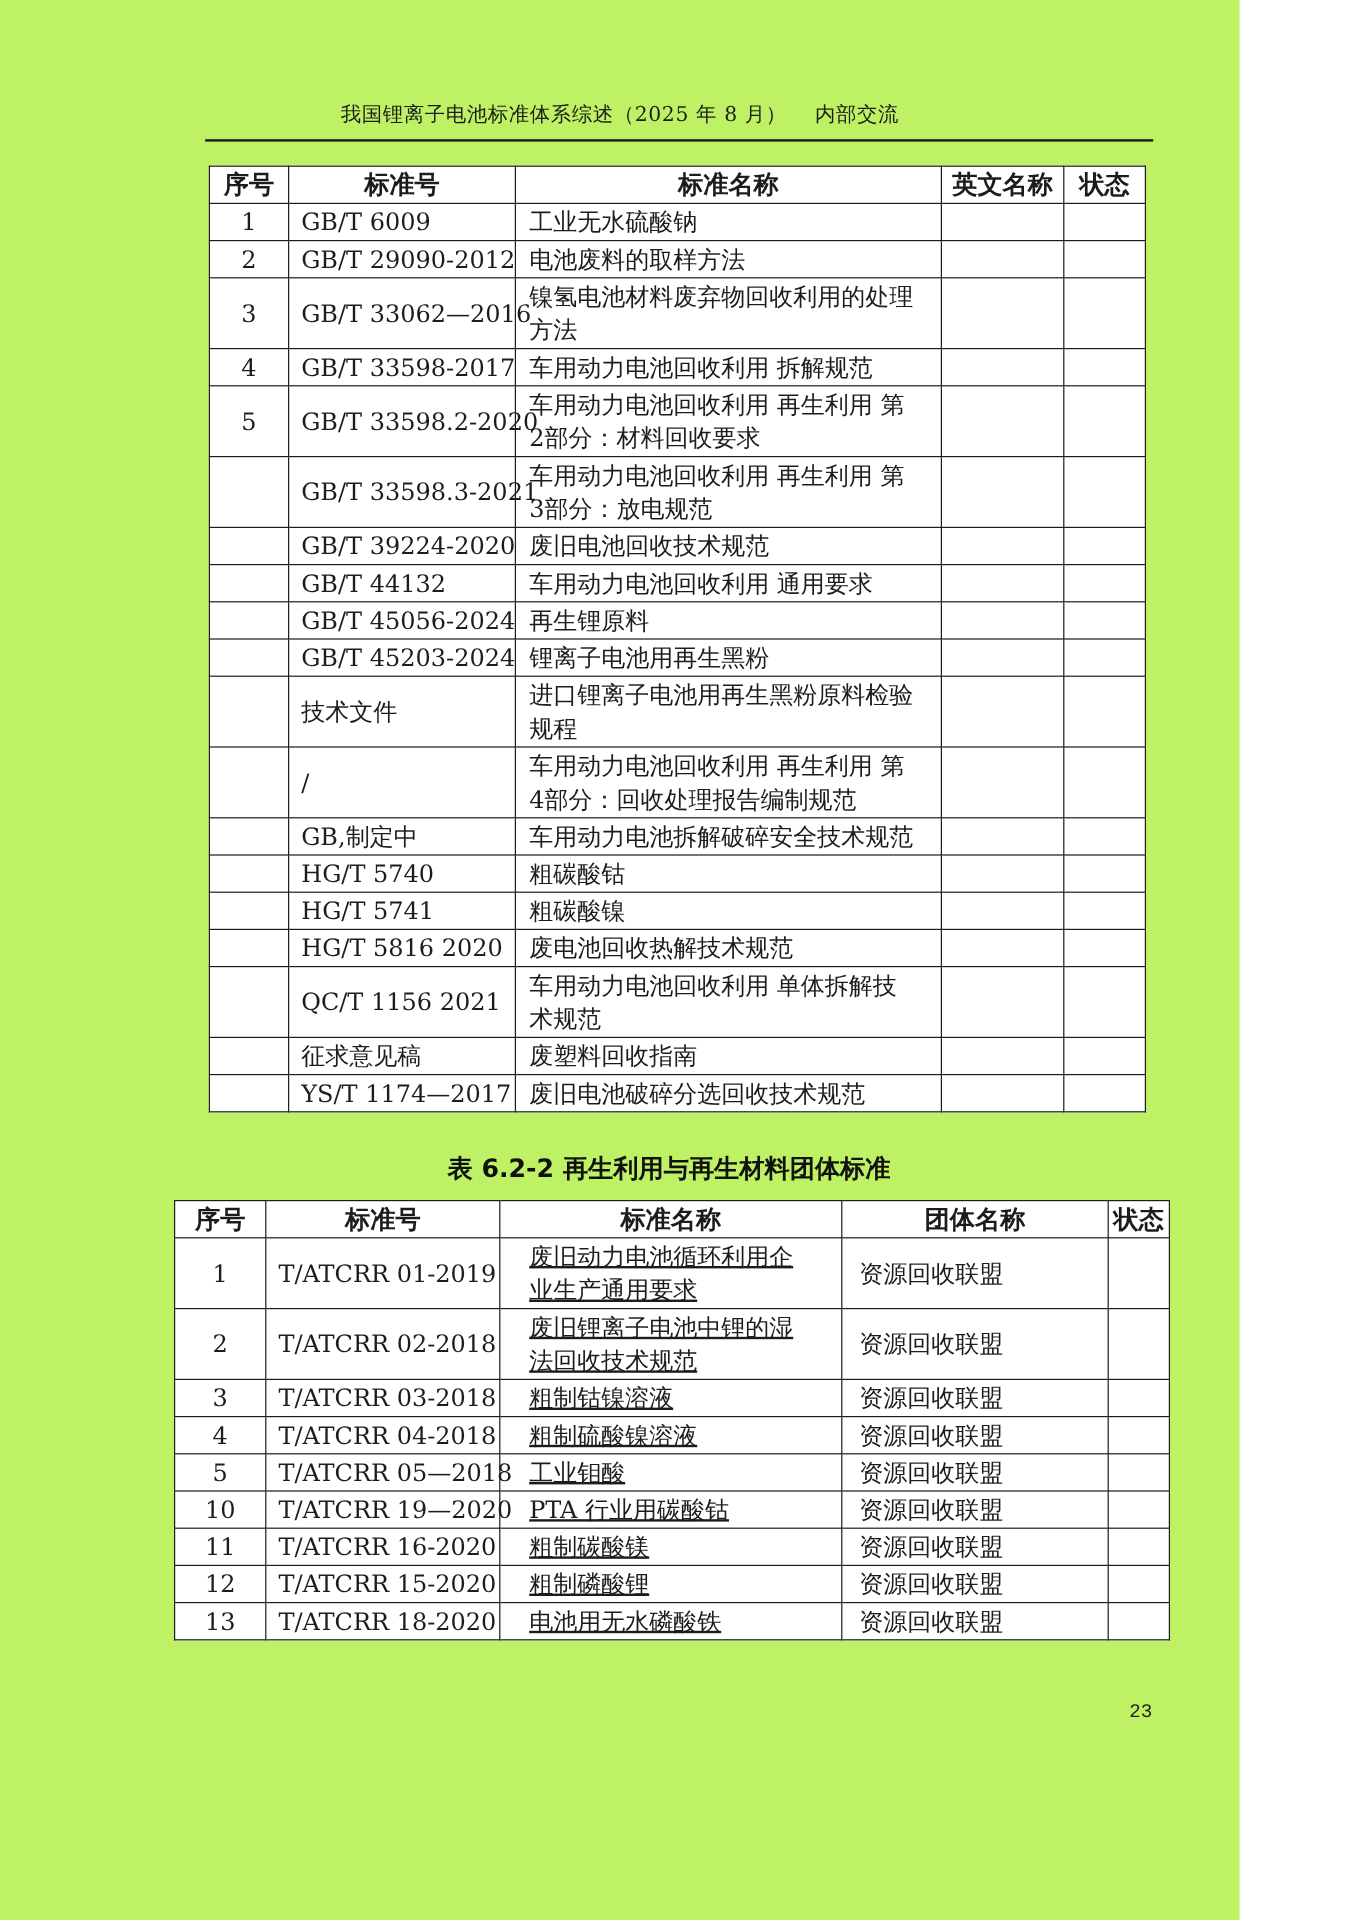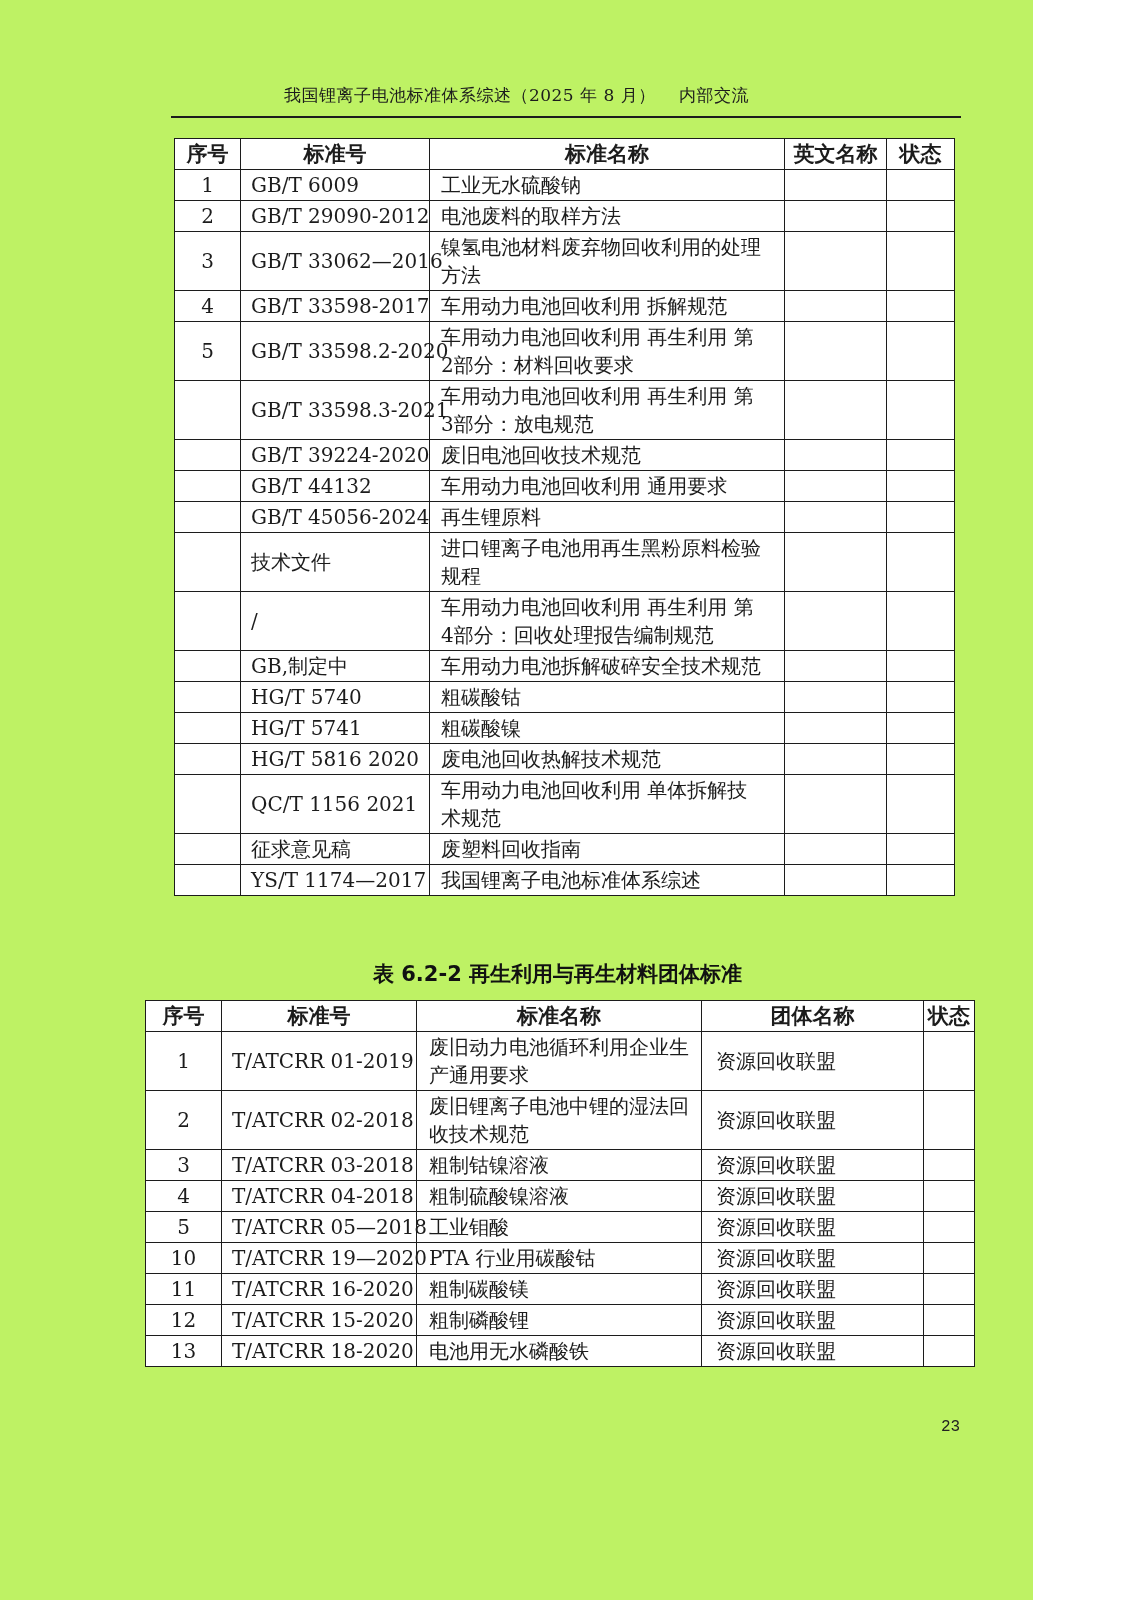--- a/index.html
+++ b/index.html
@@ -26,21 +26,21 @@
   .t1{left:174px;top:138px;width:780px;}
   .t2{left:145px;top:1000px;width:829px;}
   .std th,.std td{border:1px solid #1c1c1c;vertical-align:middle;}
   .std th{
     font-size:21px;font-weight:bold;height:30px;padding:0 2px;text-align:center;margin-top:48px;
   }
   .std td{font-size:20px;line-height:28px;padding:1px 10px;text-align:left;}
   .std td.c0{text-align:center;padding:1px 2px;}
   .std td.c1{white-space:nowrap;}
   .t1 td.c2{padding:1px 23px 1px 11px;}
-  .t2 td.c2{padding:1px 12px;}
+  .t2 td.c2{padding:1px 24px;text-decoration:underline;}
   .t2 td.c3{padding-left:14px;}
   .t1 .col-0{width:66px}.t1 .col-1{width:189px}.t1 .col-2{width:355px}.t1 .col-3{width:102px}.t1 .col-4{width:68px}
   .t2 .col-0{width:76px}.t2 .col-1{width:195px}.t2 .col-2{width:285px}.t2 .col-3{width:222px}.t2 .col-4{width:51px}
   .t2-title{
     position:absolute;top:960px;left:0;width:100%;text-align:center;
     font-family:"DejaVu Sans","Liberation Sans",sans-serif;
     font-weight:bold;font-size:21px;color:#111;padding-left:41px;
   }
   .page-num{
     position:absolute;top:1418px;left:941px;
@@ -131,20 +131,27 @@
         </tr>
         <tr>
           <td class="c0"></td>
           <td class="c1">GB/T 45056-2024</td>
           <td class="c2">再生锂原料</td>
           <td class="c3"></td>
           <td class="c4"></td>
         </tr>
         <tr>
           <td class="c0"></td>
+          <td class="c1">GB/T 45203-2024</td>
+          <td class="c2">锂离子电池用再生黑粉</td>
+          <td class="c3"></td>
+          <td class="c4"></td>
+        </tr>
+        <tr>
+          <td class="c0"></td>
           <td class="c1">技术文件</td>
           <td class="c2">进口锂离子电池用再生黑粉原料检验规程</td>
           <td class="c3"></td>
           <td class="c4"></td>
         </tr>
         <tr>
           <td class="c0"></td>
           <td class="c1">/</td>
           <td class="c2">车用动力电池回收利用 再生利用 第4部分：回收处理报告编制规范</td>
           <td class="c3"></td>
@@ -188,21 +195,21 @@
         <tr>
           <td class="c0"></td>
           <td class="c1">征求意见稿</td>
           <td class="c2">废塑料回收指南</td>
           <td class="c3"></td>
           <td class="c4"></td>
         </tr>
         <tr>
           <td class="c0"></td>
           <td class="c1">YS/T 1174—2017</td>
-          <td class="c2">我国锂离子电池标准体系综述</td>
+          <td class="c2">废旧电池破碎分选回收技术规范</td>
           <td class="c3"></td>
           <td class="c4"></td>
         </tr>
       </tbody>
     </table>
 
   <div class="t2-title">表 6.2-2 再生利用与再生材料团体标准</div>
 
   <table class="std t2">
       <colgroup>

